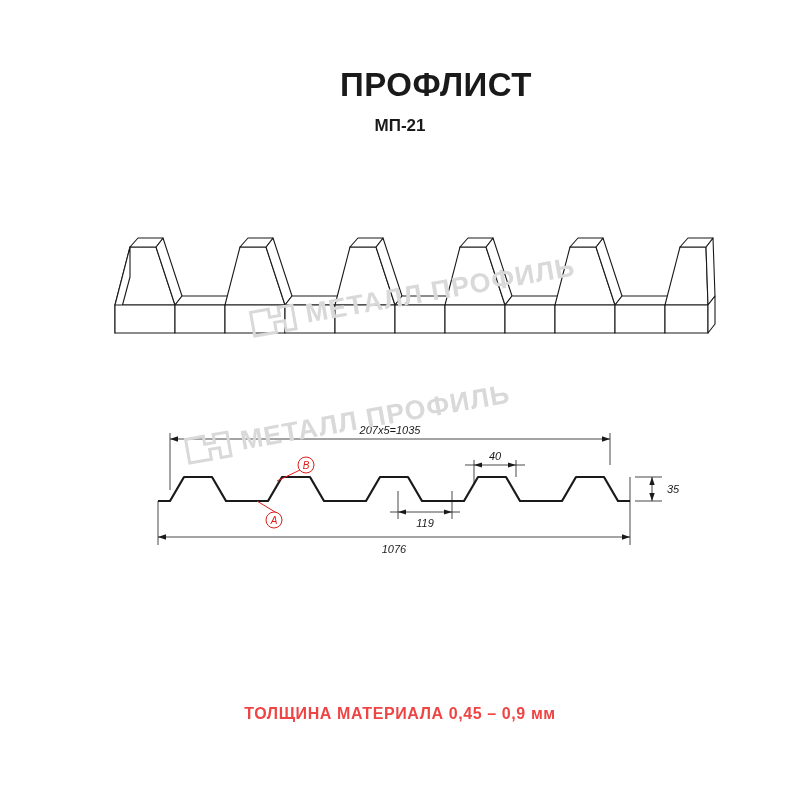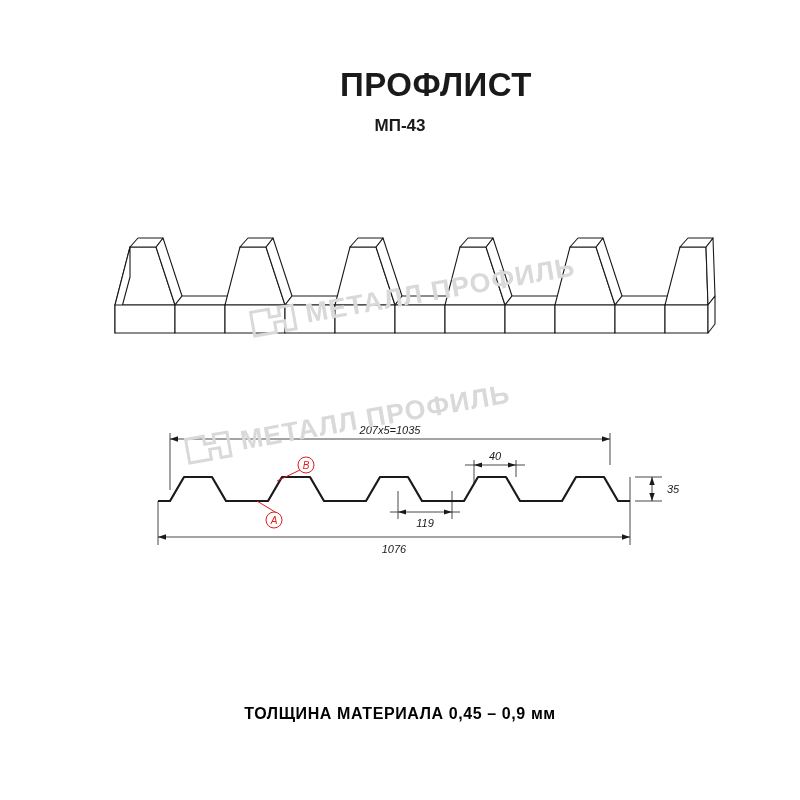--- a/index.html
+++ b/index.html
@@ -43,21 +43,21 @@
   }
   .footer {
     position: absolute;
     top: 705px;
     left: 0;
     width: 800px;
     text-align: center;
     font-size: 16px;
     font-weight: bold;
     letter-spacing: 0.6px;
-    color: #000000;
+    color: #ef4444;
   }
   .iso-wrap {
     position: absolute;
     top: 185px;
     left: 60px;
     width: 690px;
     height: 180px;
   }
   .profile-wrap {
     position: absolute;
@@ -94,21 +94,21 @@
   svg text {
     font-family: "Liberation Sans", sans-serif;
   }
 </style>
 </head>
 <body>
 
 <div class="page">
 
   <div class="title">ПРОФЛИСТ</div>
-  <div class="subtitle">МП-43</div>
+  <div class="subtitle">МП-21</div>
 
   <div class="iso-wrap">
     <svg width="690" height="180" viewBox="0 0 690 180" fill="none">
       <g stroke="#1a1a1a" stroke-width="1.1" fill="#ffffff" stroke-linejoin="round">
 
         <path d="M55 120 L70 62 L96 62 L115 120 Z"></path>
         <path d="M55 120 L55 148 L70 92 L70 62 Z"></path>
         <path d="M115 120 L115 148 L55 148 L55 120 Z"></path>
         <path d="M96 62 L103 53 L122 111 L115 120 Z"></path>
         <path d="M70 62 L78 53 L103 53 L96 62 Z"></path>

